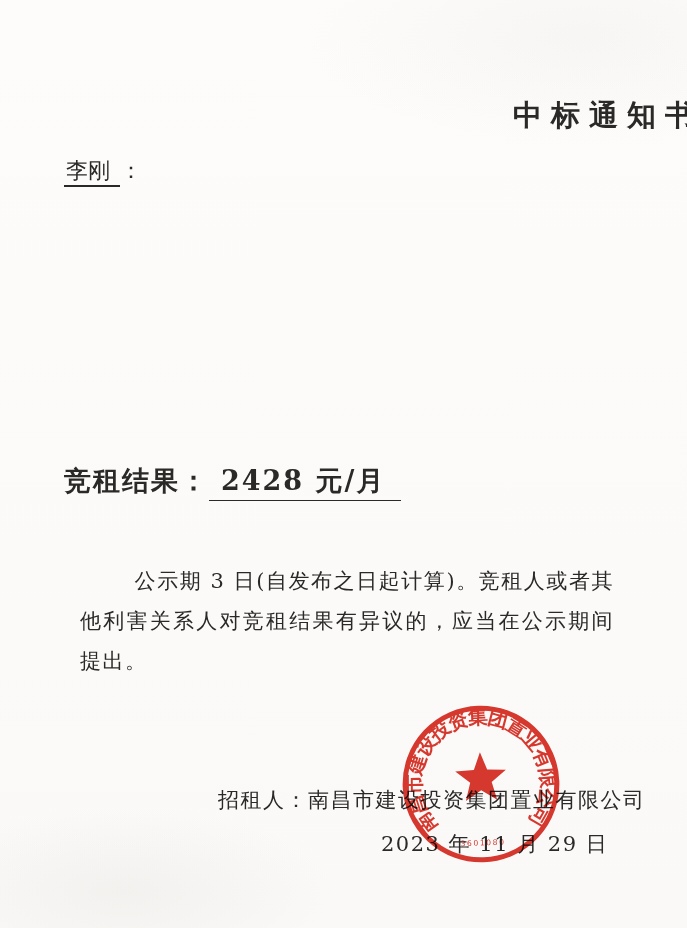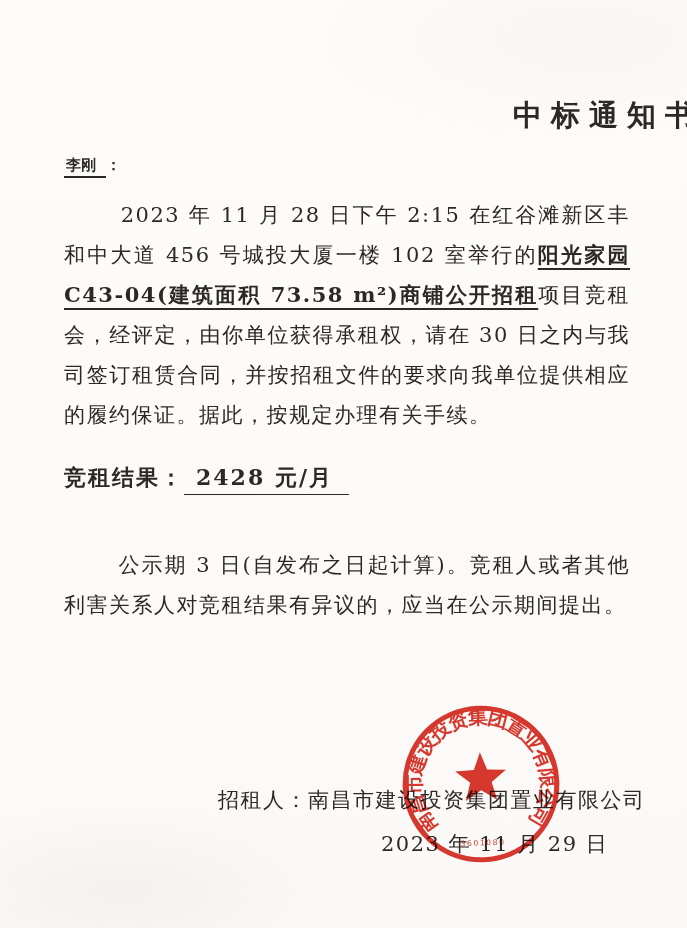--- a/index.html
+++ b/index.html
@@ -16,21 +16,21 @@
       linear-gradient(#fdfcfb,#faf9f7);
     color:#2a2927;
   }
   .title{
     position:absolute;top:80px;left:0;width:100%;
     margin:16px;text-align:right;
     font-size:29px;font-weight:600;letter-spacing:9px;
   }
   .addressee{
     position:absolute;top:156px;left:64px;
-    font-size:15px;font-weight:bold;
+    font-size:22px;font-weight:normal;
   }
   .addr-name{
     border-bottom:2px solid #2a2927;
     padding:0 10px 2px 2px;
   }
   .bodytext{
     font-size:21px;line-height:40px;letter-spacing:1.5px;
     text-align:justify;
   }
   .para1{
@@ -38,28 +38,28 @@
     text-indent:2.7em;
   }
   .hl{
     font-weight:bold;
     text-decoration:underline;
     text-underline-offset:6px;
     text-decoration-thickness:1.5px;
   }
   .result{
     position:absolute;top:463px;left:64px;
-    font-size:22px;font-weight:bold;letter-spacing:2px;
+    font-size:27px;font-weight:bold;letter-spacing:2px;
   }
   .result-value{
     border-bottom:1.5px solid #2a2927;
     padding:0 16px 4px 12px;
   }
   .notice{position:absolute;top:545px;left:64px;width:566px;}
-  .notice p{margin:0;text-indent:2.6em;}
+  .notice p{margin:16px;text-indent:2.6em;}
   .notice p.tight{letter-spacing:0.5px;white-space:nowrap;}
   .sign-lessor{
     position:absolute;top:786px;left:218px;
     font-size:21px;letter-spacing:1.5px;
   }
   .sign-date{
     position:absolute;top:830px;left:381px;
     font-size:21px;letter-spacing:1.5px;
   }
   .stamp{
@@ -81,23 +81,20 @@
 <body>
 
 <div class="page">
 
   <h1 class="title">中标通知书</h1>
 
   <div class="addressee">
     <span class="addr-name">李刚</span><span>：</span>
   </div>
 
-  <p class="para1 bodytext">
-    <span>2023 年 11 月 28 日下午 2:15 在红谷滩新区丰和中大道 456 号城投大厦一楼 102 室举行的</span><span class="hl">阳光家园 C43-04(建筑面积 73.58 m²)商铺公开招租</span><span>项目竞租会，经评定，由你单位获得承租权，请在 30 日之内与我司签订租赁合同，并按招租文件的要求向我单位提供相应的履约保证。据此，按规定办理有关手续。</span>
-  </p>
 
   <div class="result">
     <span>竞租结果：</span><span class="result-value">2428 元/月</span>
   </div>
 
   <div class="notice bodytext">
     <p>公示期 3 日(自发布之日起计算)。竞租人或者其他利害关系人对竞租结果有异议的，应当在公示期间提出。</p>
   </div>
 
   <div class="sign-lessor">

